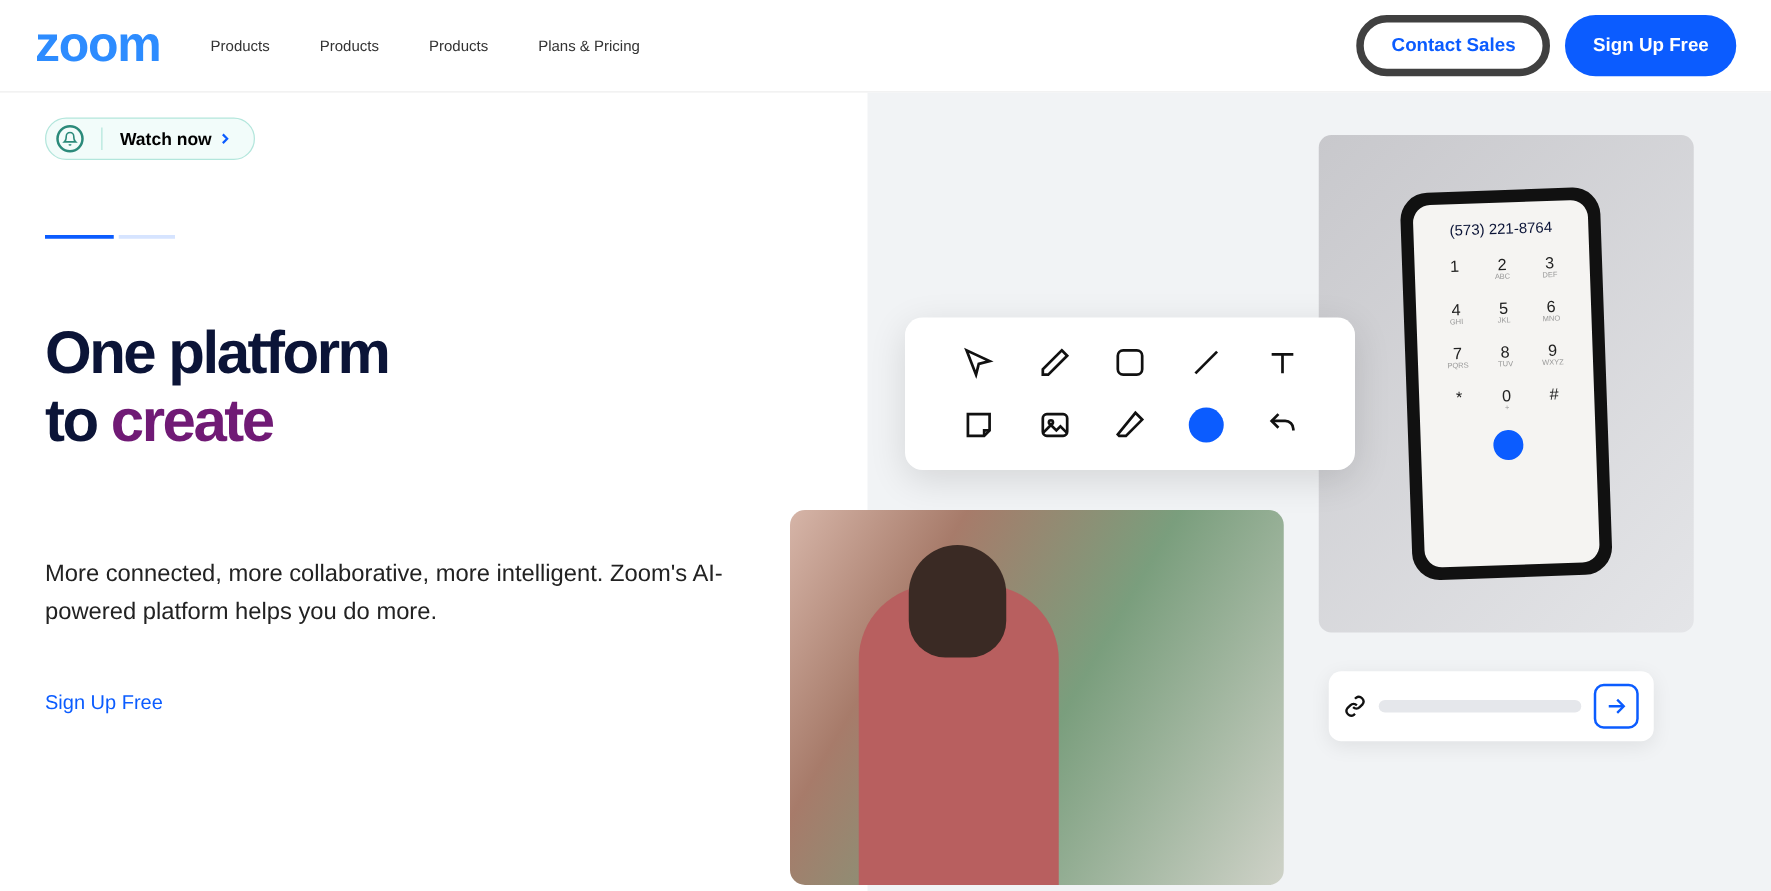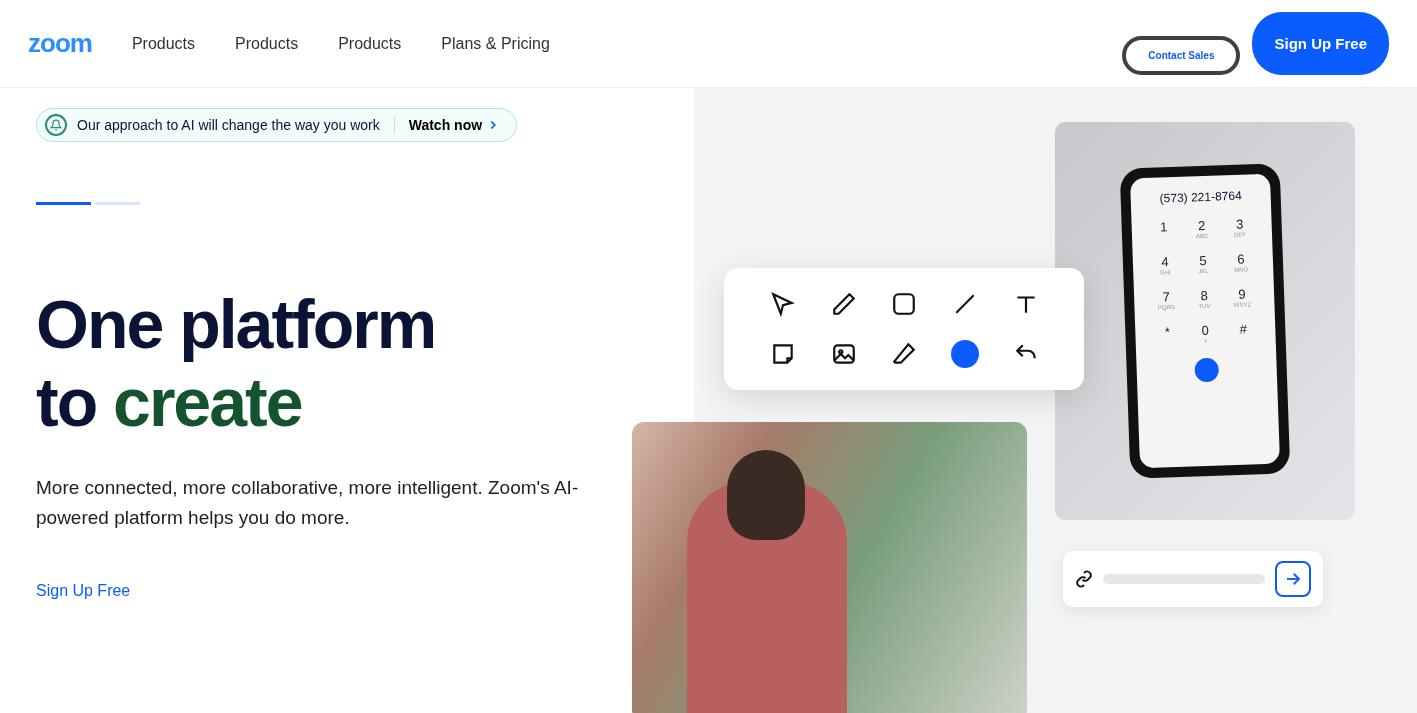--- a/index.html
+++ b/index.html
@@ -6,38 +6,37 @@
   body { font-family: -apple-system, BlinkMacSystemFont, "Segoe UI", Helvetica, Arial, sans-serif; color: #0b1437; background: #fff; }
   
   .header {
     display: flex;
     align-items: center;
     padding: 12px 28px;
     border-bottom: 1px solid #eee;
     gap: 40px;
   }
   .logo {
-    font-size: 26px;
+    font-size: 40px;
     font-weight: 800;
     color: #2D8CFF;
     letter-spacing: -1px;
   }
   .nav { display: flex; gap: 40px; }
-  .nav-item { color: #333; font-size: 16px; cursor: pointer; }
+  .nav-item { color: #333; font-size: 12px; cursor: pointer; }
   .header-right { margin-left: auto; display: flex; gap: 12px; }
   .btn-outline {
     padding: 10px 22px;
-    border: 4px solid #404040;
+    border: 6px solid #404040;
     border-radius: 30px;
     color: #0B5CFF;
     font-weight: 600;
-    font-size: 10px;
+    font-size: 15px;
     background: #fff;
     cursor: pointer;
-    margin-top: 24px;
   }
   .btn-primary {
     padding: 10px 22px;
     border: none;
     border-radius: 30px;
     background: #0B5CFF;
     color: #fff;
     font-weight: 600;
     font-size: 15px;
     cursor: pointer;
@@ -66,33 +65,33 @@
   .banner-divider { width: 1px; height: 18px; background: #b3e6dc; margin: 0 4px; }
   .banner-link { color: #000000; font-weight: 600; display: inline-flex; align-items: center; gap: 4px; cursor: pointer; }
   
   .progress { display: flex; gap: 4px; margin-top: 60px; }
   .progress-seg { height: 3px; background: #d6e4ff; }
   .progress-seg.active { background: #0B5CFF; }
   .seg1 { width: 55px; }
   .seg2 { width: 45px; }
   
   h1.hero-title {
-    font-size: 68px;
+    font-size: 48px;
     font-weight: 550;
     letter-spacing: -2px;
     line-height: 1.15;
-    margin-top: 80px;
+    margin-top: 64px;
     color: #0b1437;
   }
-  h1.hero-title .accent { color: #14532d; }
+  h1.hero-title .accent { color: #701a75; }
   
   .subtitle {
     font-size: 19px;
     line-height: 1.55;
-    margin-top: 32px;
+    margin-top: 80px;
     color: #222;
     max-width: 560px;
   }
   
   .cta-row { display: flex; gap: 28px; align-items: center; margin-top: 50px; }
   .btn-cta {
     padding: 14px 28px;
     border-radius: 30px;
     background: #0B5CFF;
     color: #fff;
@@ -228,21 +227,20 @@
 <div class="page">
 
   <div class="left">
     <div class="banner">
       <span class="banner-icon">
         <svg width="12" height="12" viewBox="0 0 24 24" fill="none" stroke="#2b8a7a" stroke-width="2.5">
             <path d="M18 8a6 6 0 10-12 0c0 7-3 9-3 9h18s-3-2-3-9"></path>
             <path d="M13.7 21a2 2 0 01-3.4 0"></path>
           </svg>
       </span>
-      <span>Our approach to AI will change the way you work</span>
       <span class="banner-divider"></span>
       <span class="banner-link">
         <span>Watch now</span>
         <svg width="14" height="14" viewBox="0 0 24 24" fill="none" stroke="#0B5CFF" stroke-width="3">
             <polyline points="9 18 15 12 9 6"></polyline>
           </svg>
       </span>
     </div>
 
     <div class="progress">

